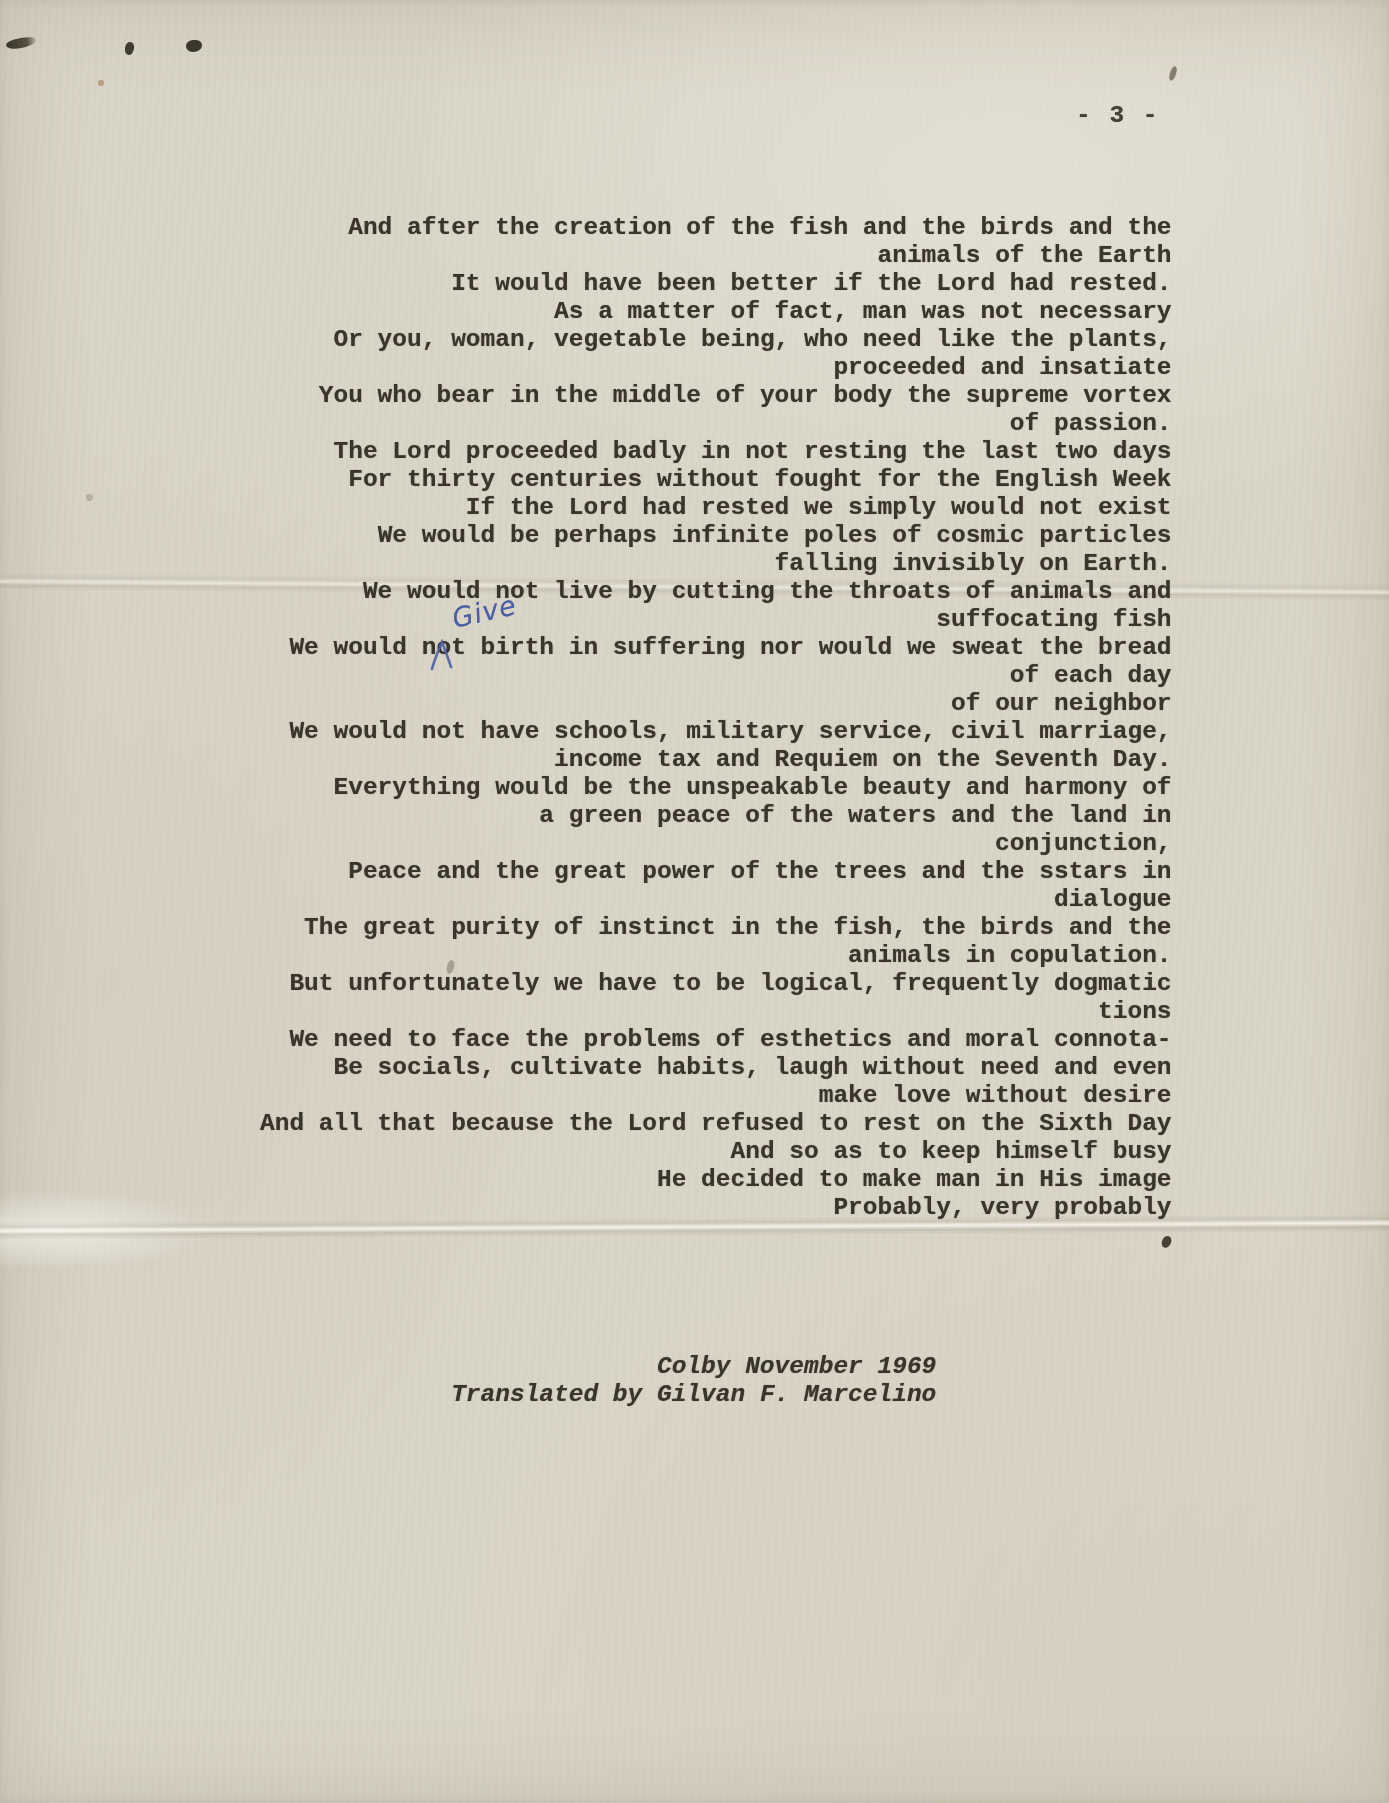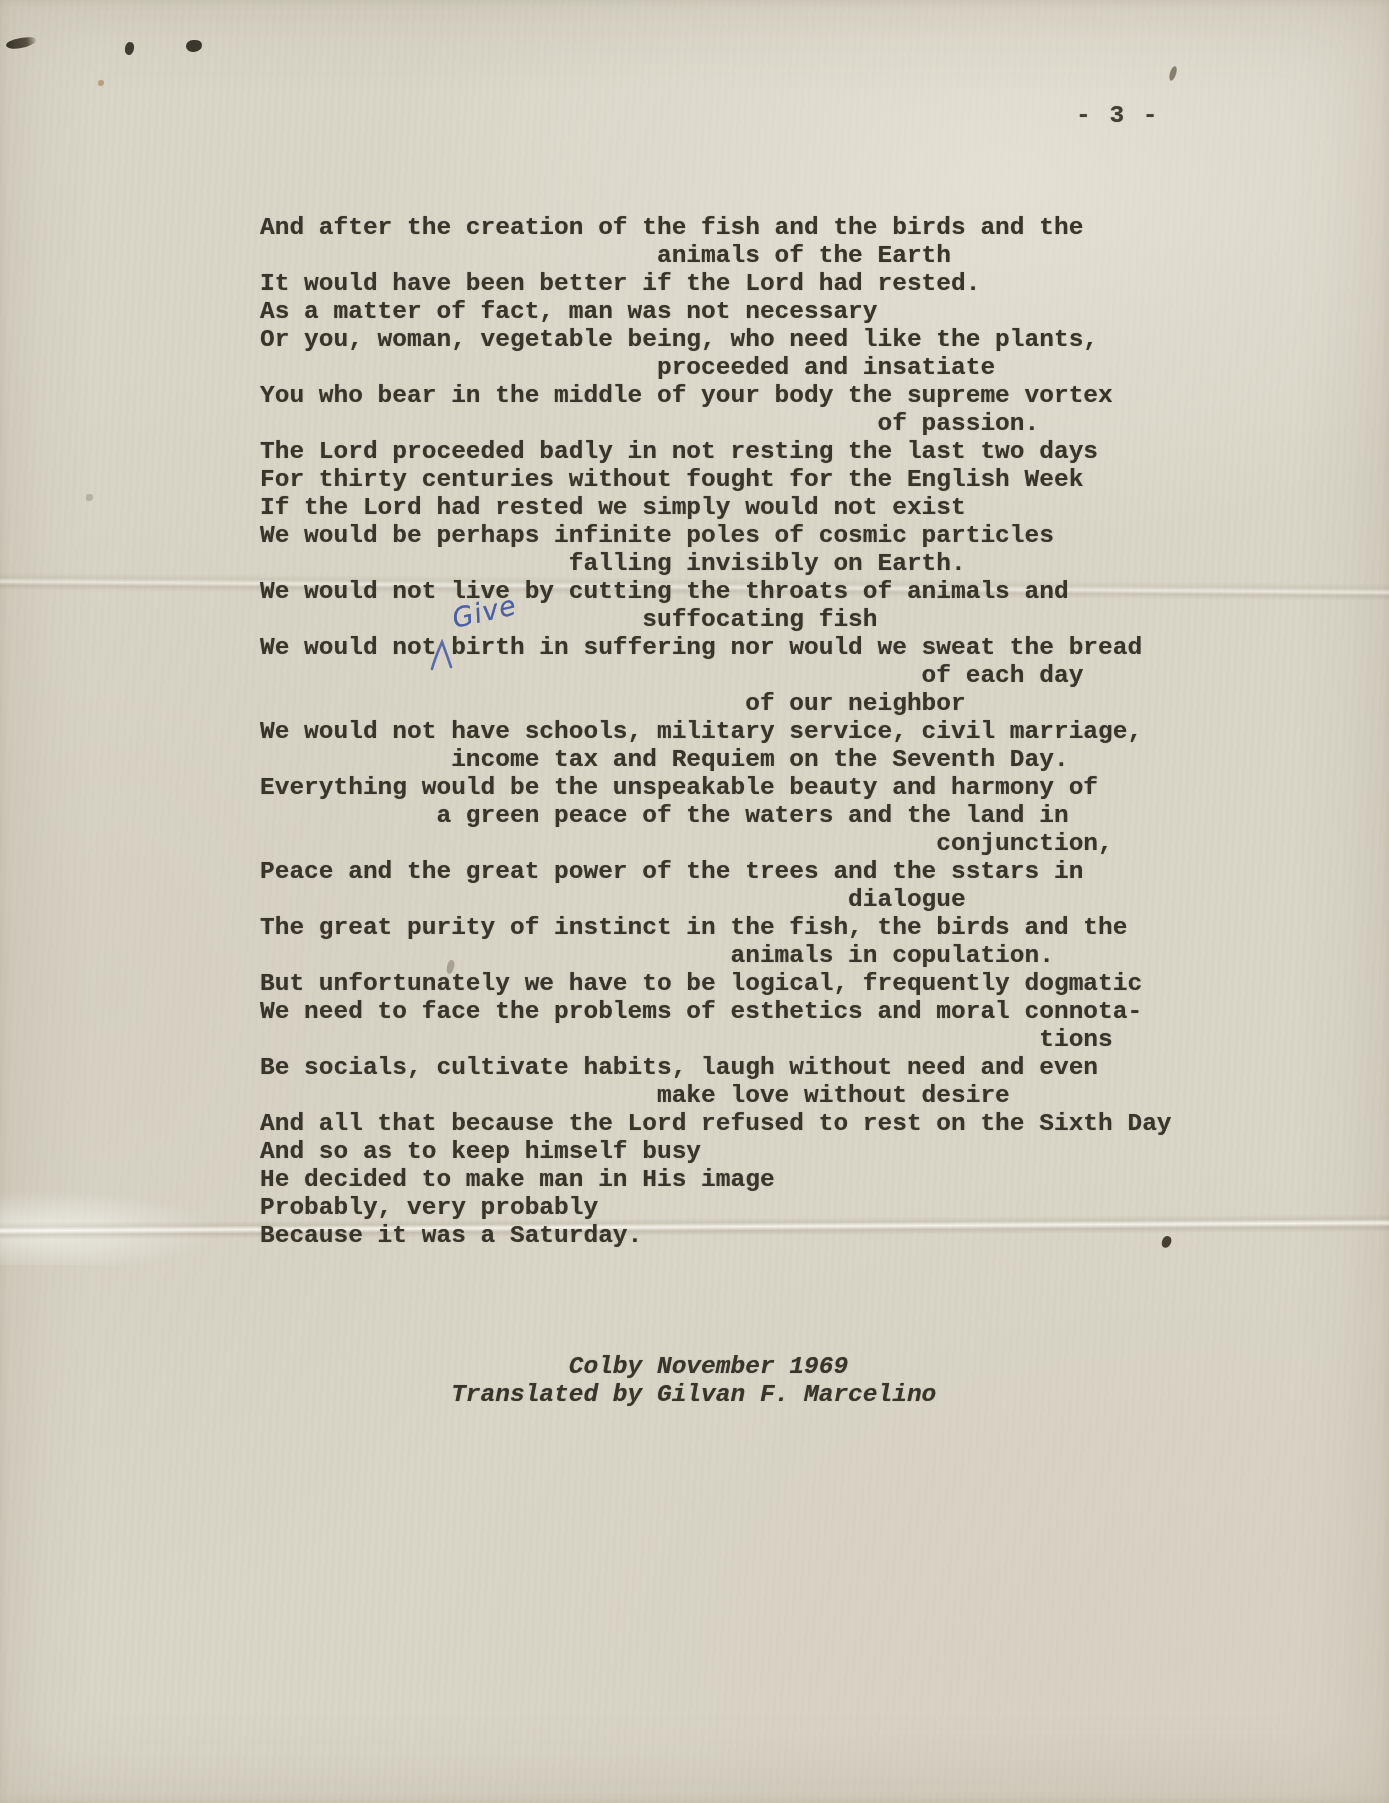--- a/index.html
+++ b/index.html
@@ -12,20 +12,21 @@
       repeating-linear-gradient(93deg, rgba(150,140,120,0.03) 0 3px, transparent 3px 7px),
       #d9d5c7;
     box-shadow: inset 0 0 90px rgba(115,104,82,0.20), inset 0 0 10px rgba(110,100,80,0.14);
     font-family:"Liberation Mono","DejaVu Sans Mono",monospace;
   }
   .textblock{
     position:absolute;
     font:700 24.5px/28px "Liberation Mono","DejaVu Sans Mono",monospace;
     color:#3a352b;
     text-shadow:0 0 1px rgba(59,53,43,0.55);
+    text-align:right;
   }
   .tline{height:28px;white-space:pre;}
   .pagenum{position:absolute;left:1076px;top:102px;
     font:700 24.5px/28px "Liberation Mono","DejaVu Sans Mono",monospace;
     color:#454034;text-shadow:0 0 1px rgba(59,53,43,0.5);letter-spacing:2px;white-space:pre;}
   .poem{left:260px;top:214px;}
   .footer{left:260px;top:1353px;font-style:italic;}
   .give{
     position:absolute;left:452px;top:599px;
     font:italic 400 27px/26px "DejaVu Sans",sans-serif;
@@ -93,29 +94,28 @@
       <div class="tline">We would not have schools, military service, civil marriage,</div>
       <div class="tline">             income tax and Requiem on the Seventh Day.</div>
       <div class="tline">Everything would be the unspeakable beauty and harmony of</div>
       <div class="tline">            a green peace of the waters and the land in</div>
       <div class="tline">                                              conjunction,</div>
       <div class="tline">Peace and the great power of the trees and the sstars in</div>
       <div class="tline">                                        dialogue</div>
       <div class="tline">The great purity of instinct in the fish, the birds and the</div>
       <div class="tline">                                animals in copulation.</div>
       <div class="tline">But unfortunately we have to be logical, frequently dogmatic</div>
+      <div class="tline">                                                     tions</div>
       <div class="tline">We need to face the problems of esthetics and moral connota-</div>
-      <div class="tline">                                                     tions</div>
       <div class="tline">Be socials, cultivate habits, laugh without need and even</div>
       <div class="tline">                           make love without desire</div>
       <div class="tline">And all that because the Lord refused to rest on the Sixth Day</div>
       <div class="tline">And so as to keep himself busy</div>
       <div class="tline">He decided to make man in His image</div>
       <div class="tline">Probably, very probably</div>
-      <div class="tline">Because it was a Saturday.</div>
     </div>
 
   <div class="give">Give</div>
   <svg class="caret" width="28" height="32" viewBox="0 0 28 32">
     <path d="M3 30 C5 22, 10 10, 13 3 C16 11, 20 22, 22 28" fill="none" stroke="#4d5fa7" stroke-width="2.6" stroke-linecap="round" opacity="0.9"></path>
   </svg>
 
   <div class="textblock footer">
       <div class="tline">                     Colby November 1969</div>
       <div class="tline">             Translated by Gilvan F. Marcelino</div>

